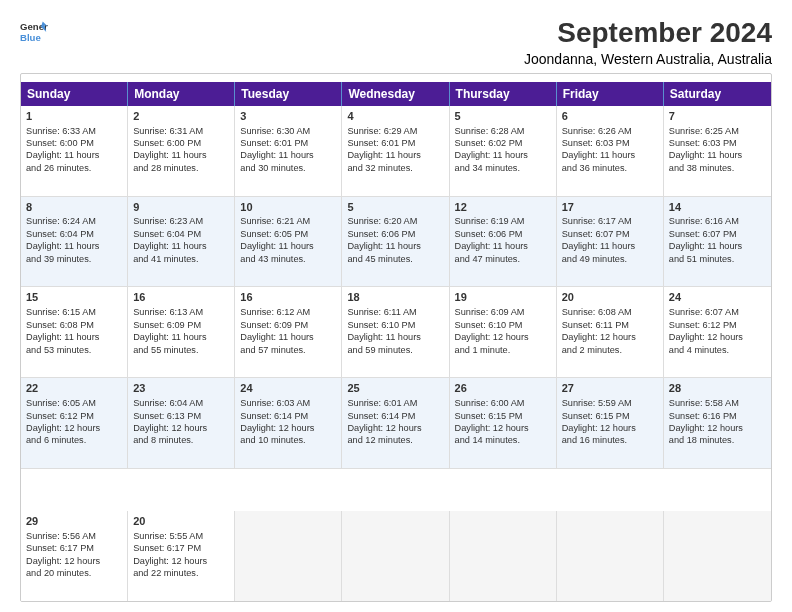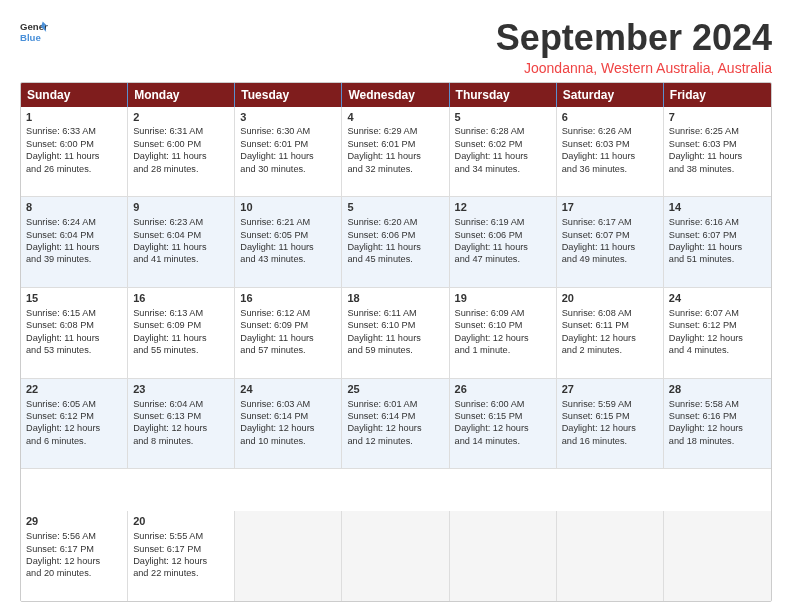--- a/index.html
+++ b/index.html
@@ -29,42 +29,43 @@
       gap: 4px;
     }
     .logo-icon {
       width: 28px;
       height: 28px;
     }
     .title-block {
       text-align: right;
     }
     .main-title {
-      font-size: 36px;
+      font-size: 28px;
       font-weight: bold;
       color: #333;
       line-height: 1.1;
     }
     .subtitle {
       font-size: 14px;
-      color: #ef4444;
+      color: #000000;
       margin-top: 2px;
     }
     .calendar {
       flex: 1;
       border: 1px solid #ccc;
       border-radius: 2px;
       overflow: hidden;
       display: flex;
       flex-direction: column;
     }
     .cal-header {
       display: grid;
       grid-template-columns: repeat(7, 1fr);
-      background: #7f1d1d;
+      background: #4c1d95;
+      margin-top: 8px;
     }
     .cal-header-cell {
       color: #fff;
       font-size: 12px;
       font-weight: bold;
       padding: 5px 6px;
       text-align: left;
       border-right: 1px solid #5a90cf;
     }
     .cal-header-cell:last-child { border-right: none; }
@@ -120,22 +121,22 @@
     </div>
   </div>
 
   <div class="calendar">
     <div class="cal-header">
       <div class="cal-header-cell">Sunday</div>
       <div class="cal-header-cell">Monday</div>
       <div class="cal-header-cell">Tuesday</div>
       <div class="cal-header-cell">Wednesday</div>
       <div class="cal-header-cell">Thursday</div>
+      <div class="cal-header-cell">Friday</div>
       <div class="cal-header-cell">Saturday</div>
-      <div class="cal-header-cell">Friday</div>
     </div>
     <div class="cal-body">
 
       <div class="cal-row row-odd">
         <div class="cal-cell">
           <span class="day-num">1</span>
           <span>Sunrise: 6:33 AM<br>Sunset: 6:00 PM<br>Daylight: 11 hours<br>and 26 minutes.</span>
         </div>
         <div class="cal-cell">
           <span class="day-num">2</span>

